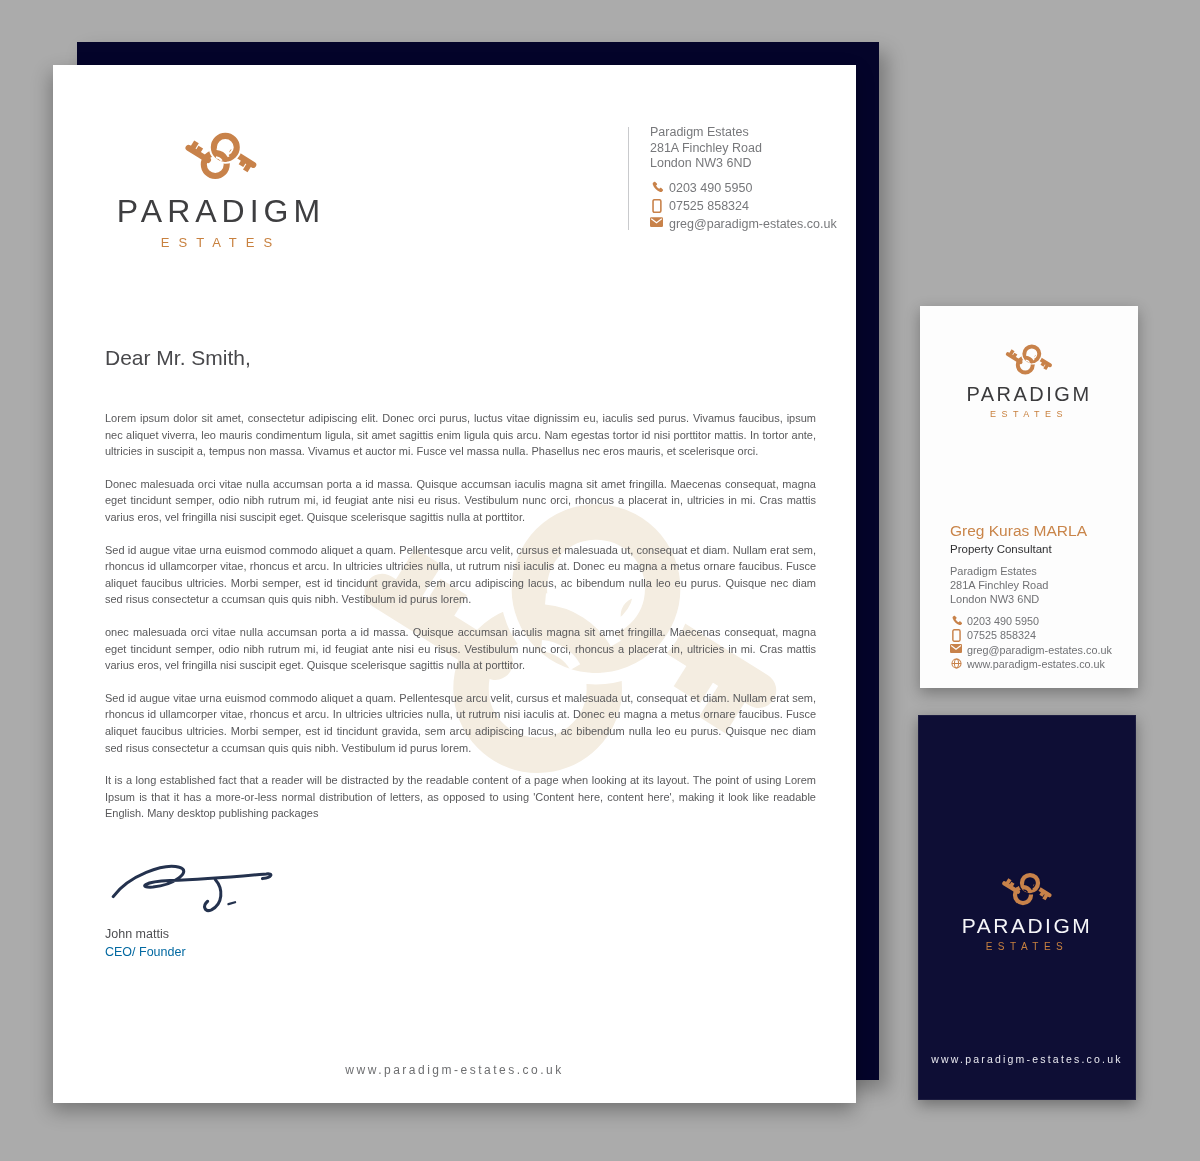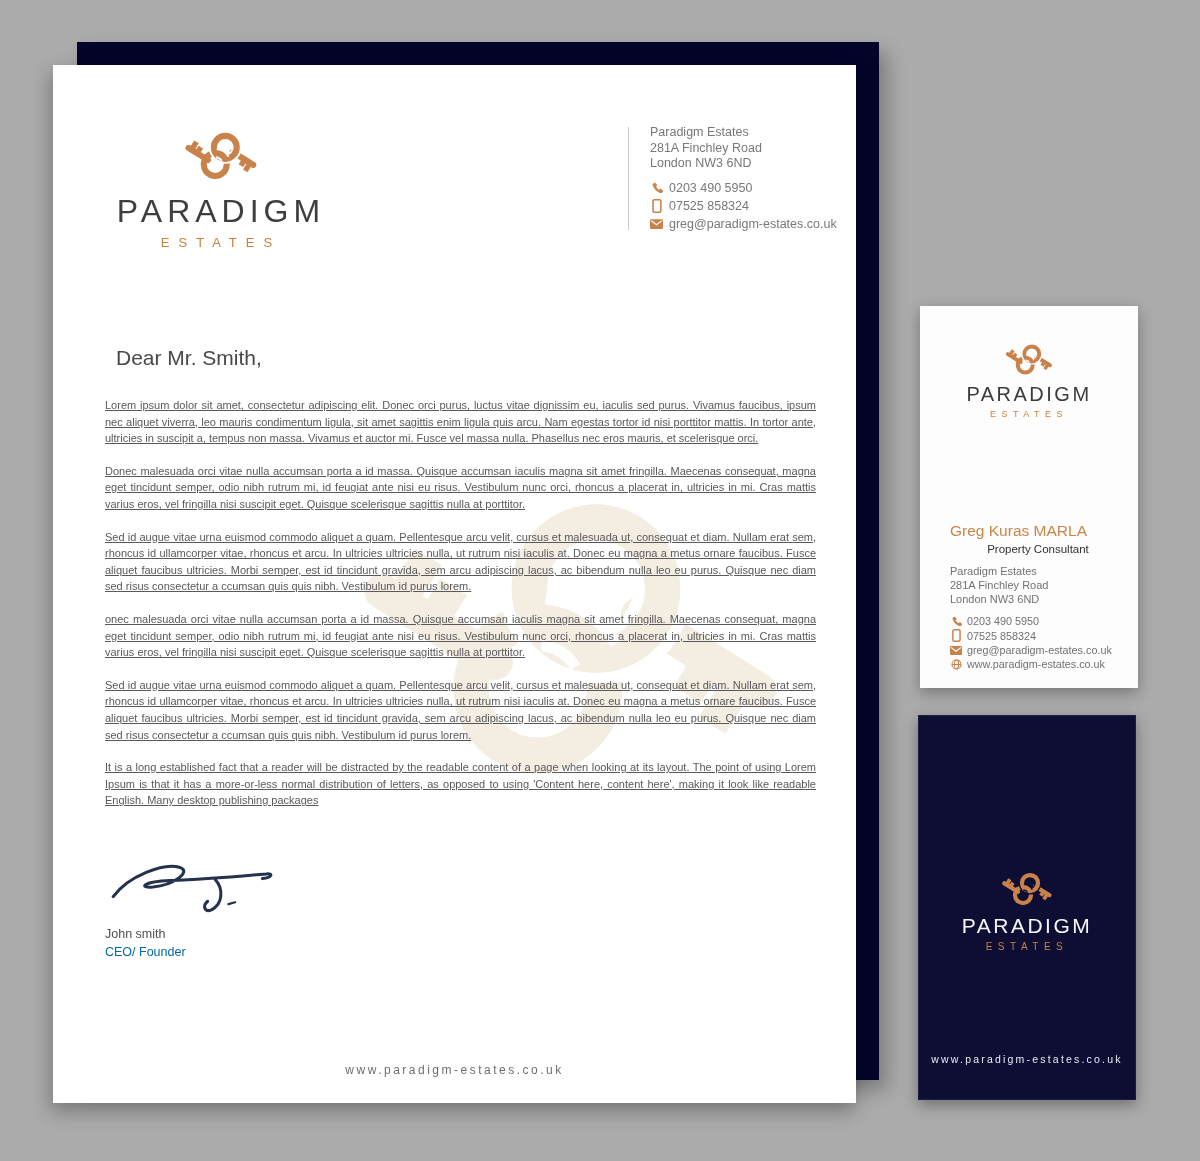--- a/index.html
+++ b/index.html
@@ -22,28 +22,28 @@
   .watermark{position:absolute;left:268px;top:382px;width:500px;color:#f4ede1;z-index:0;}
 
   .letter-logo{position:absolute;left:58px;top:58px;width:220px;text-align:center;z-index:1;color:#c8824a;}
   .letter-logo .keylogo{width:86px;margin:0 auto;}
   .logo-name{font-size:32px;letter-spacing:5px;color:#3e3e40;margin-top:4px;white-space:nowrap;}
   .logo-tagline{font-size:13px;letter-spacing:9px;color:#c8813f;margin-top:5px;white-space:nowrap;}
 
   .addr-divider{position:absolute;left:575px;top:62px;width:1px;height:103px;background:#c9cacd;z-index:1;}
   .addr{position:absolute;left:597px;top:60px;width:200px;z-index:1;color:#77787b;font-size:12.5px;line-height:15.5px;}
   .crows{margin-top:9px;}
-  .crow{display:flex;align-items:center;gap:6px;margin-bottom:2.5px;color:#77787b;}
+  .crow{display:flex;gap:6px;margin-bottom:2.5px;color:#77787b;}
   .ic{display:inline-flex;width:13px;justify-content:center;color:#c8824a;flex:0 0 13px;}
   .ic svg{display:block;}
 
-  .salutation{position:absolute;left:52px;top:281px;font-size:21px;color:#48484b;z-index:1;margin-left:11px;}
+  .salutation{position:absolute;left:52px;top:281px;font-size:21px;color:#48484b;z-index:1;}
   .letter-body{position:absolute;left:52px;top:332px;width:711px;z-index:1;color:#59595b;
     font-size:11px;line-height:16.6px;text-align:justify;}
-  .letter-body p{margin:0 0 16px 0;text-decoration:underline;}
+  .letter-body p{margin:13px 0 16px 0;}
 
   .sig{position:absolute;left:48px;top:790px;z-index:1;color:#24324e;}
   .signer-name{position:absolute;left:52px;top:862px;font-size:12.5px;color:#4f4f52;z-index:1;}
   .signer-title{position:absolute;left:52px;top:880px;font-size:12.5px;color:#0369a1;z-index:1;}
   .letter-footer{position:absolute;left:0;bottom:26px;width:100%;text-align:center;font-size:12px;
     letter-spacing:2.5px;color:#6d6e70;z-index:1;}
 
   
   .card{position:absolute;width:218px;}
   .card-front{left:920px;top:306px;height:382px;background:#fdfdfd;--bg:#fdfdfd;
@@ -56,21 +56,21 @@
   .card-front .card-logo .keylogo{width:56px;margin:0 auto;}
   .card-back .card-logo{padding-top:150px;}
   .card-back .card-logo .keylogo{width:60px;margin:0 auto;}
   .card-name{font-size:20px;letter-spacing:2.5px;color:#3b3b3d;margin-top:2px;white-space:nowrap;}
   .card-back .card-name{color:#f6f6f9;font-size:21px;}
   .card-tagline{font-size:9px;letter-spacing:5.5px;color:#c8813f;margin-top:3px;white-space:nowrap;}
   .card-back .card-tagline{font-size:10px;}
 
   .card-contact{position:absolute;left:30px;top:196px;right:12px;}
   .person-name{font-size:15.5px;color:#c9854a;margin-top:20px;}
-  .person-title{font-size:11.5px;color:#303032;margin-top:3px;text-align:center;}
+  .person-title{font-size:11.5px;color:#303032;margin-top:3px;}
   .card-company{font-size:11px;line-height:14px;color:#707174;margin-top:9px;}
   .card-rows{margin-top:9px;}
   .card-rows .crow{font-size:10.8px;margin-bottom:2px;color:#707174;gap:5px;}
   .card-rows .ic{width:12px;flex:0 0 12px;}
 
   .card-url{position:absolute;left:0;bottom:34px;width:100%;text-align:center;font-size:10.5px;
     letter-spacing:2.2px;color:#e9e9f0;}
 </style>
 </head>
 <body>
@@ -169,21 +169,21 @@
       <p>It is a long established fact that a reader will be distracted by the readable content of a page when looking at its layout. The point of using Lorem Ipsum is that it has a more-or-less normal distribution of letters, as opposed to using 'Content here, content here', making it look like readable English. Many desktop publishing packages</p>
     </div>
 
     <div class="sig">
       <svg width="185" height="68" viewBox="0 0 190 72" fill="none" stroke="currentColor" stroke-width="3.2" stroke-linecap="round">
         <path d="M10 44 C 26 22, 64 8, 80 13 C 94 17, 74 32, 52 34 C 36 35, 42 28, 70 27 C 110 26, 150 22, 172 20 C 180 19, 178 24, 168 25"></path>
         <path d="M118 26 C 127 36, 126 52, 114 58 C 107 61, 104 54, 110 49"></path>
         <path d="M132 52 l 7 -2" stroke-width="2.4"></path>
       </svg>
     </div>
-    <div class="signer-name">John smith</div>
+    <div class="signer-name">John mattis</div>
     <div class="signer-title">CEO/ Founder</div>
 
     <div class="letter-footer">www.paradigm-estates.co.uk</div>
   </div>
 
   <div class="card card-front">
     <div class="card-logo">
       <svg class="keylogo" viewBox="0 0 120 92">
         <g transform="rotate(32 52 58)">
             <path class="s" d="M40 58 H8"></path>

